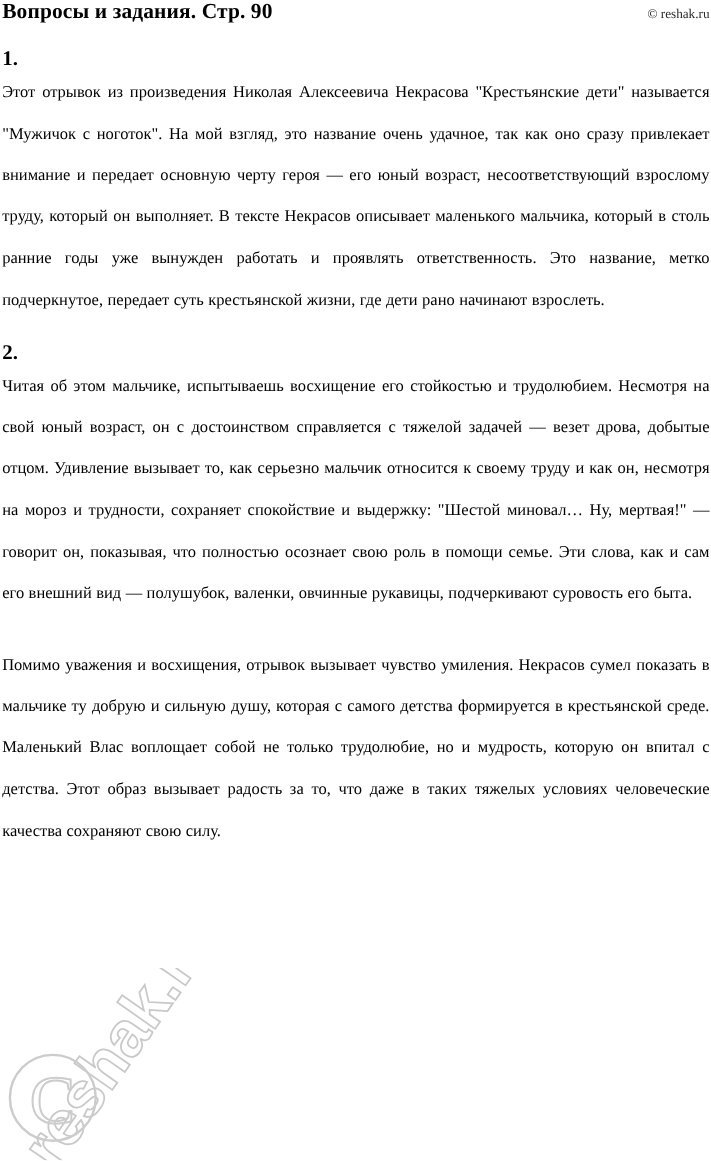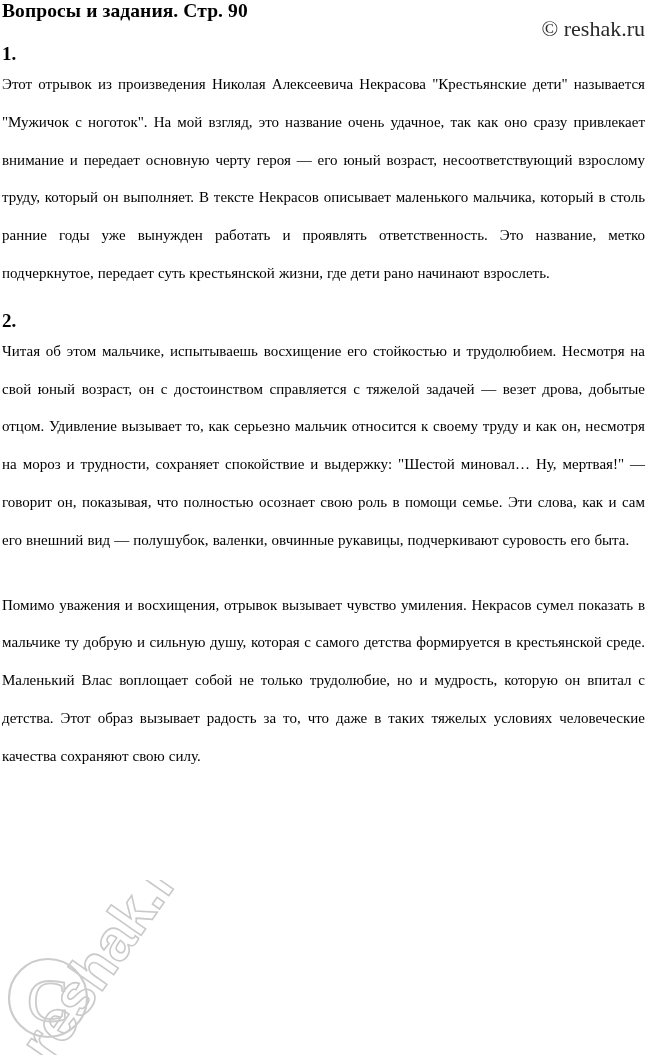--- a/index.html
+++ b/index.html
@@ -33,25 +33,25 @@
     box-sizing: border-box;
   }
   .header-title {
     font-size: 19.5px;
     font-weight: bold;
     line-height: 22px;
     letter-spacing: 0.1px;
     white-space: nowrap;
   }
   .header-copyright {
-    font-size: 22px;
+    font-size: 12px;
     line-height: 22px;
     color: #2a2a2a;
     white-space: nowrap;
-    padding-top: 18px;
+    padding-top: 1px;
     font-family: Liberation Serif, serif;
   }
 
   
   .content {
     position: relative;
     padding: 0 1px 0 2px;
     box-sizing: border-box;
     z-index: 2;
   }

